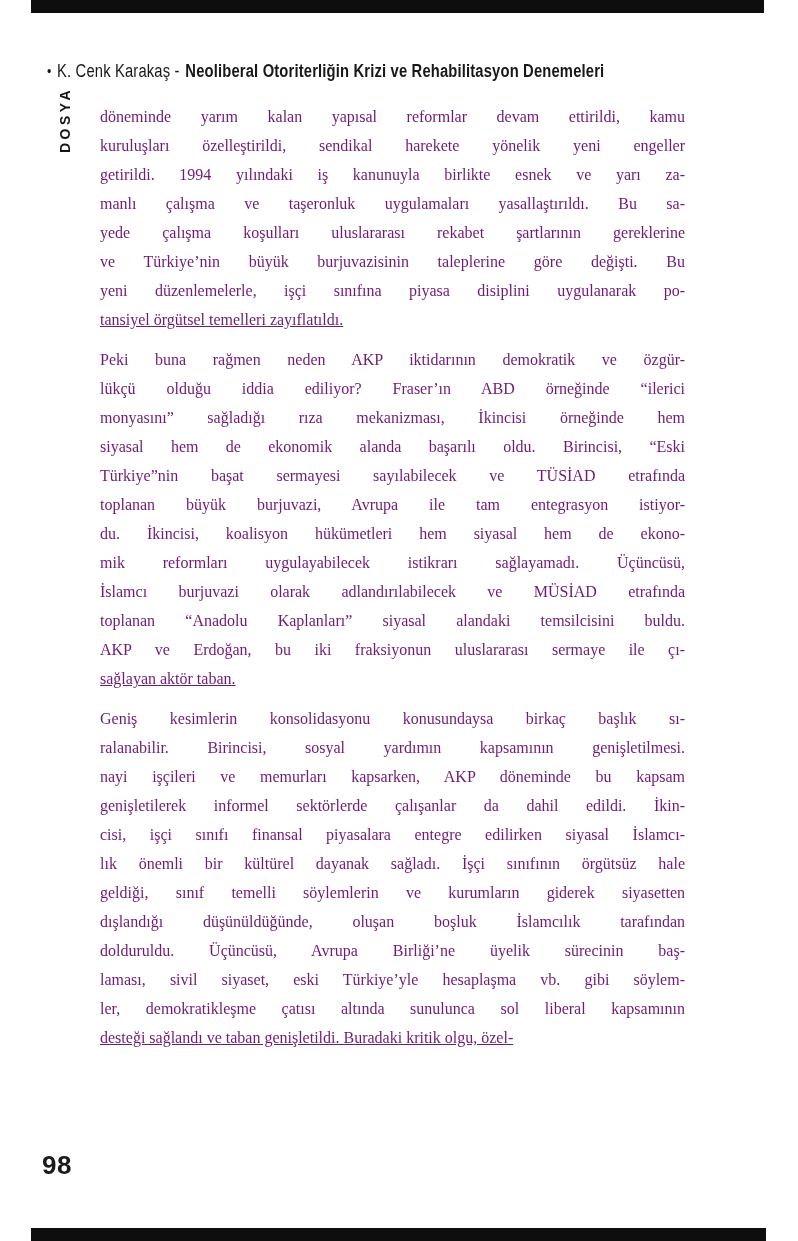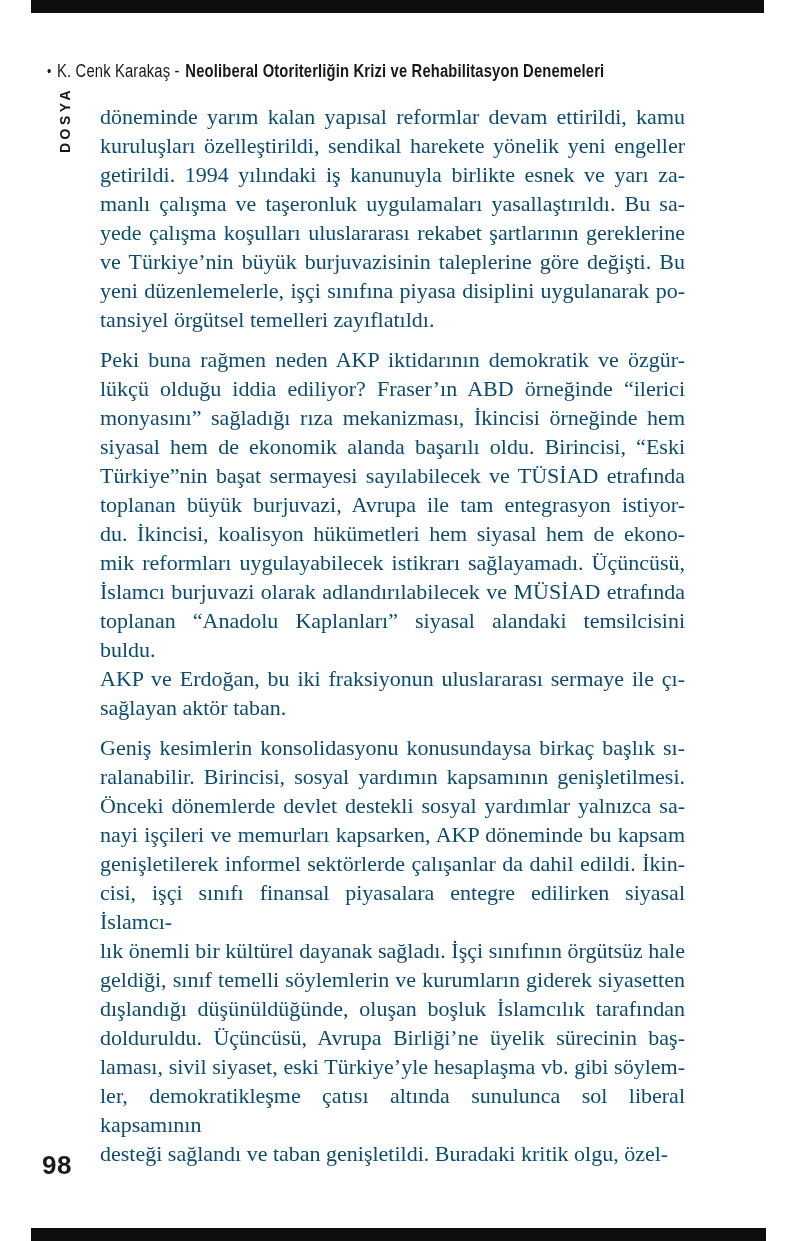--- a/index.html
+++ b/index.html
@@ -65,34 +65,35 @@
     letter-spacing: 3.5px;
     color: #151515;
     white-space: nowrap;
   }
   .body-text {
     position: absolute;
     left: 100px;
     top: 102px;
     width: 585px;
     font-family: "Liberation Serif", "DejaVu Serif", serif;
-    font-size: 22px;
+    font-size: 16px;
     line-height: 29px;
-    color: #0c4a6e;
+    color: #701a75;
   }
   .paragraph {
     margin: 0 0 11px 0;
   }
   .paragraph .line {
     text-align: justify;
     text-align-last: justify;
     white-space: normal;
   }
   .paragraph .line:last-child {
     text-align-last: left;
+    text-decoration: underline;
   }
   .page-number {
     position: absolute;
     left: 42px;
     top: 1150px;
     font-family: Liberation Sans, sans-serif;
     font-weight: 600;
     font-size: 26px;
     letter-spacing: 0.5px;
     color: #1b1b1b;
@@ -134,21 +135,20 @@
         <div class="line">du. İkincisi, koalisyon hükümetleri hem siyasal hem de ekono-</div>
         <div class="line">mik reformları uygulayabilecek istikrarı sağlayamadı. Üçüncüsü,</div>
         <div class="line">İslamcı burjuvazi olarak adlandırılabilecek ve MÜSİAD etrafında</div>
         <div class="line">toplanan “Anadolu Kaplanları” siyasal alandaki temsilcisini buldu.</div>
         <div class="line">AKP ve Erdoğan, bu iki fraksiyonun uluslararası sermaye ile çı-</div>
         <div class="line">sağlayan aktör taban.</div>
       </div>
     <div class="paragraph">
         <div class="line">Geniş kesimlerin konsolidasyonu konusundaysa birkaç başlık sı-</div>
         <div class="line">ralanabilir. Birincisi, sosyal yardımın kapsamının genişletilmesi.</div>
-        <div class="line">Önceki dönemlerde devlet destekli sosyal yardımlar yalnızca sa-</div>
         <div class="line">nayi işçileri ve memurları kapsarken, AKP döneminde bu kapsam</div>
         <div class="line">genişletilerek informel sektörlerde çalışanlar da dahil edildi. İkin-</div>
         <div class="line">cisi, işçi sınıfı finansal piyasalara entegre edilirken siyasal İslamcı-</div>
         <div class="line">lık önemli bir kültürel dayanak sağladı. İşçi sınıfının örgütsüz hale</div>
         <div class="line">geldiği, sınıf temelli söylemlerin ve kurumların giderek siyasetten</div>
         <div class="line">dışlandığı düşünüldüğünde, oluşan boşluk İslamcılık tarafından</div>
         <div class="line">dolduruldu. Üçüncüsü, Avrupa Birliği’ne üyelik sürecinin baş-</div>
         <div class="line">laması, sivil siyaset, eski Türkiye’yle hesaplaşma vb. gibi söylem-</div>
         <div class="line">ler, demokratikleşme çatısı altında sunulunca sol liberal kapsamının</div>
         <div class="line">desteği sağlandı ve taban genişletildi. Buradaki kritik olgu, özel-</div>

